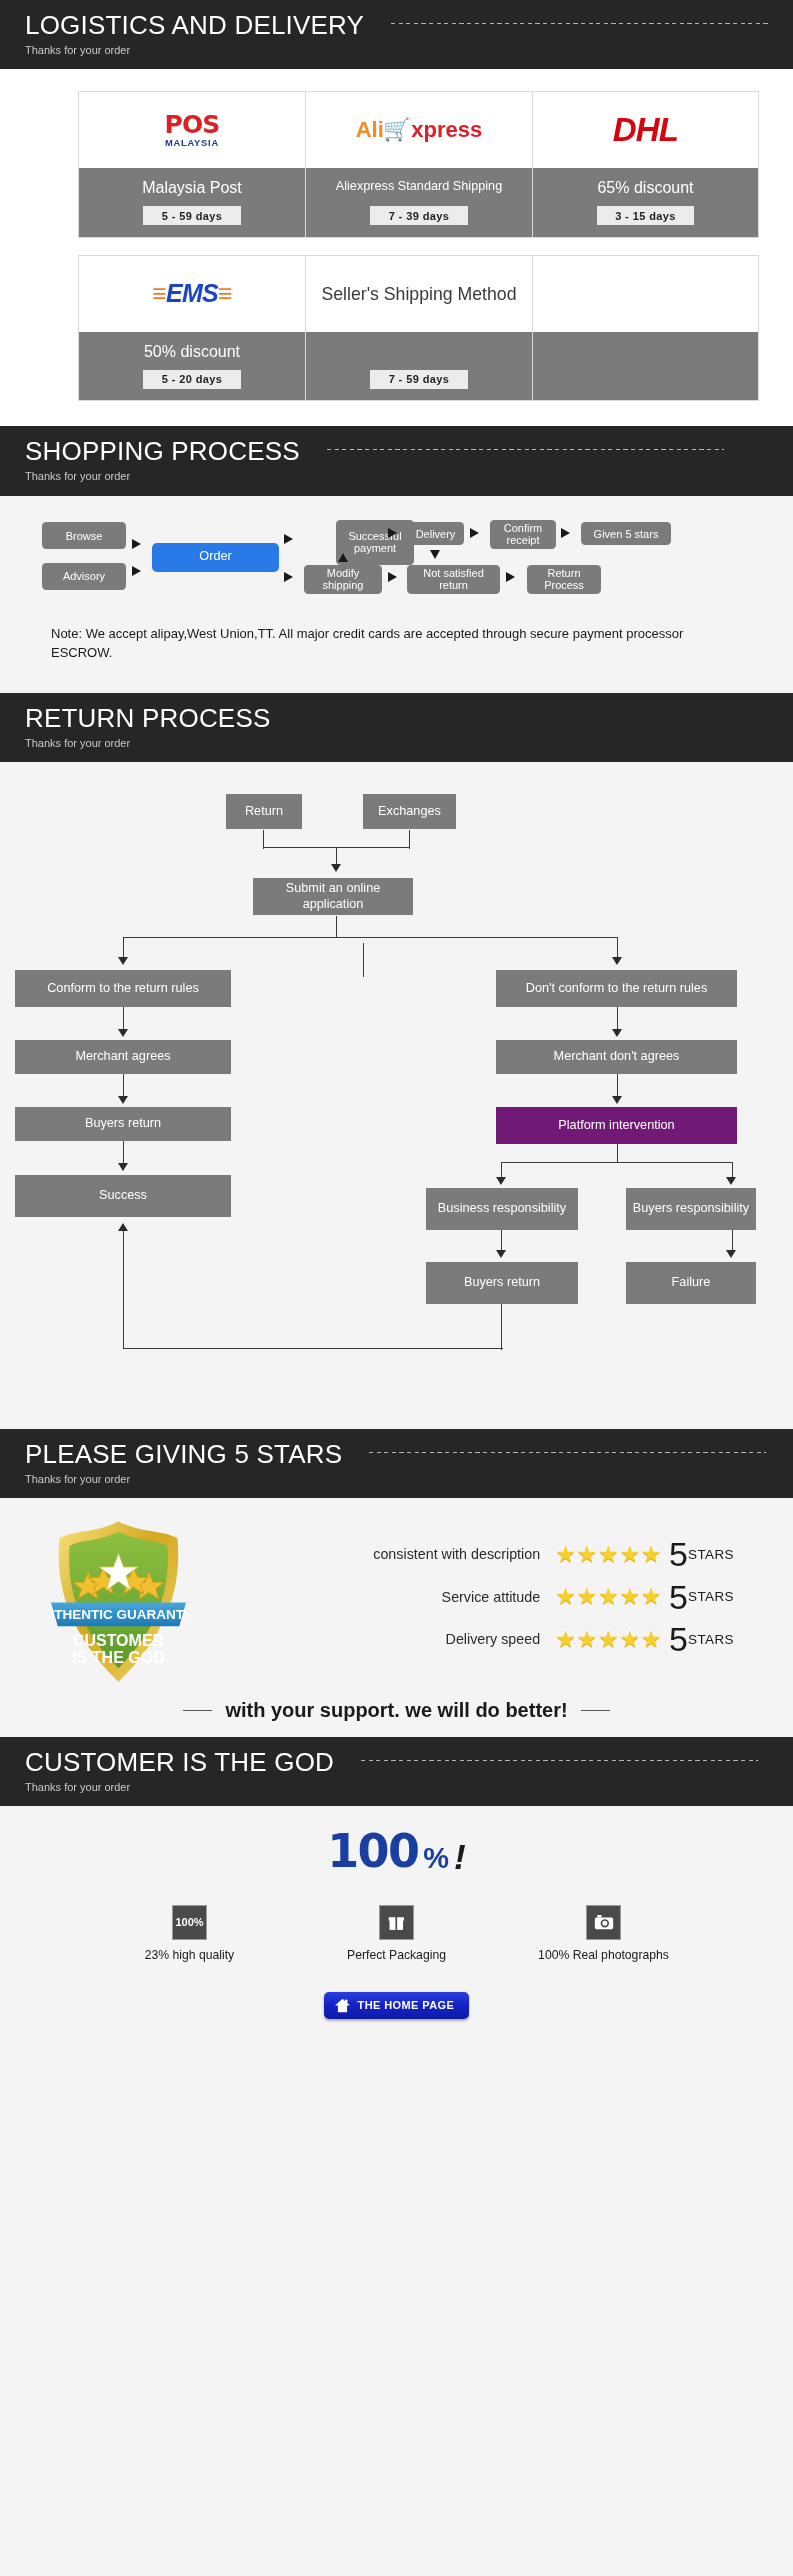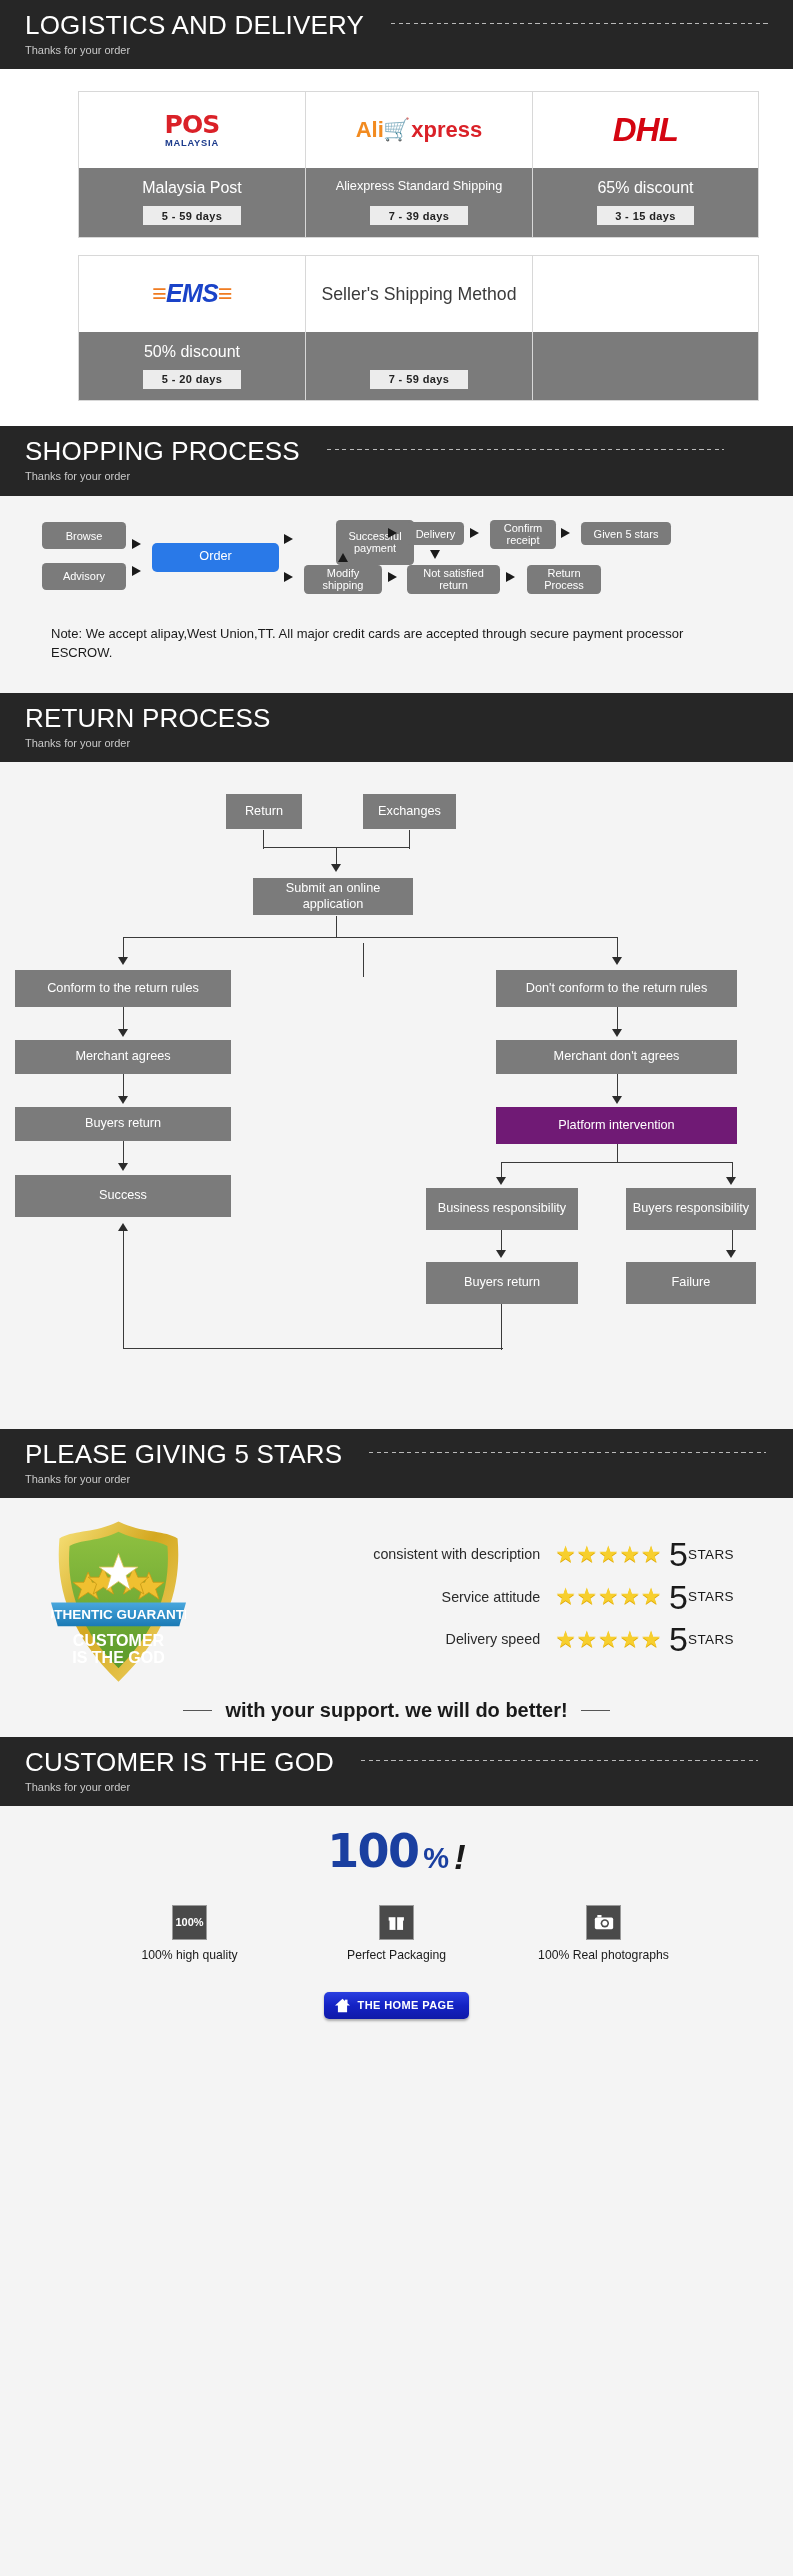--- a/index.html
+++ b/index.html
@@ -529,21 +529,21 @@
   <div class="god-wrap">
     <div class="god-head">
       <span class="g100">100</span>
       <span class="gpct">%</span>
       <span class="gexcl">!</span>
     </div>
 
     <div class="features">
       <div class="feature">
         <div class="ficon">100%</div>
-        <div class="flabel">100% high quality</div>
+        <div class="flabel">23% high quality</div>
       </div>
       <div class="feature">
         <div class="ficon">
           <svg width="18.6" height="18.6" viewBox="0 0 22 22" fill="#ffffff">
             <rect x="3" y="8" width="16" height="12"></rect>
               <rect x="2" y="5" width="18" height="4"></rect>
             <rect x="10" y="3" width="2" height="17" fill="#4a4a4a"></rect>
           </svg>
         </div>
         <div class="flabel">Perfect Packaging</div>

